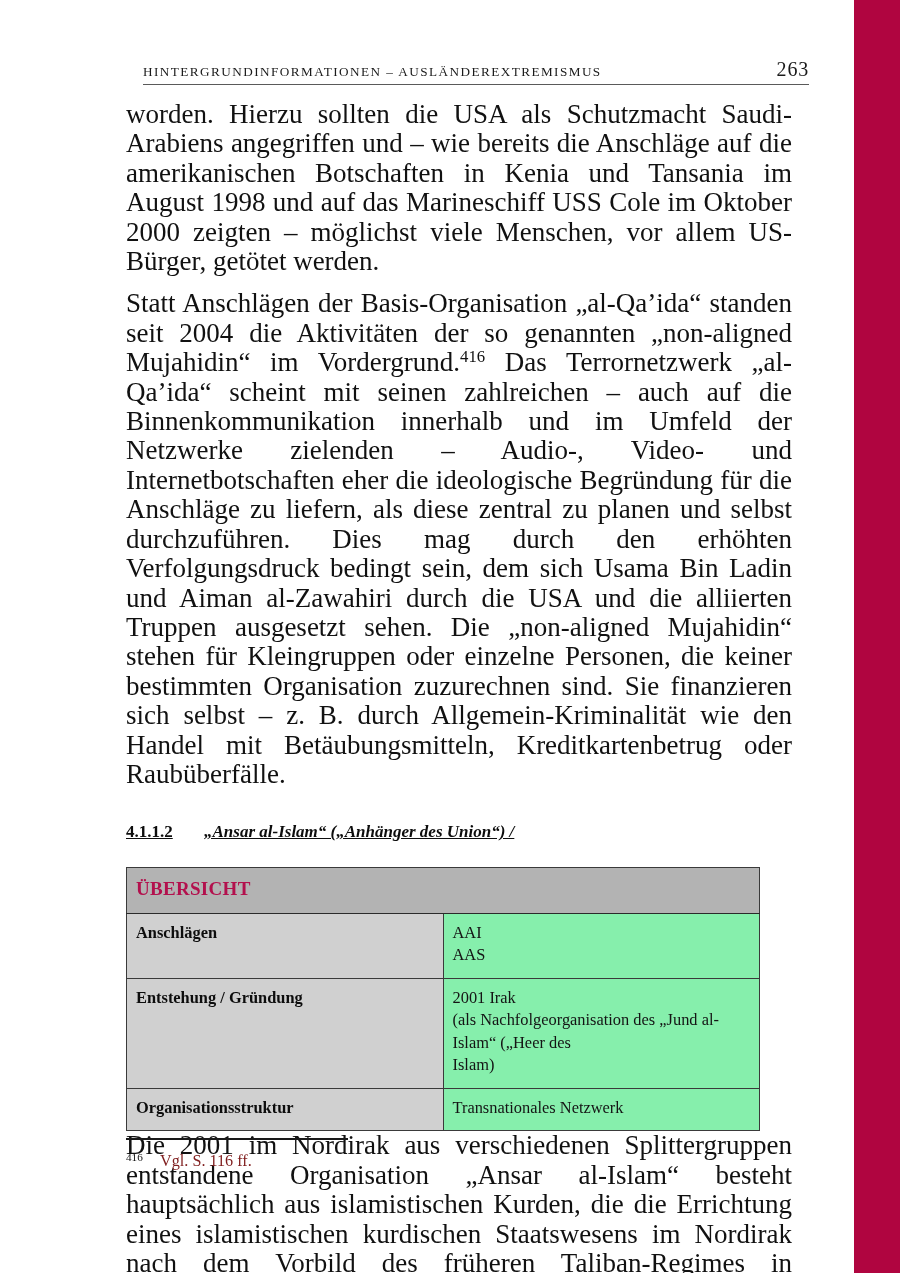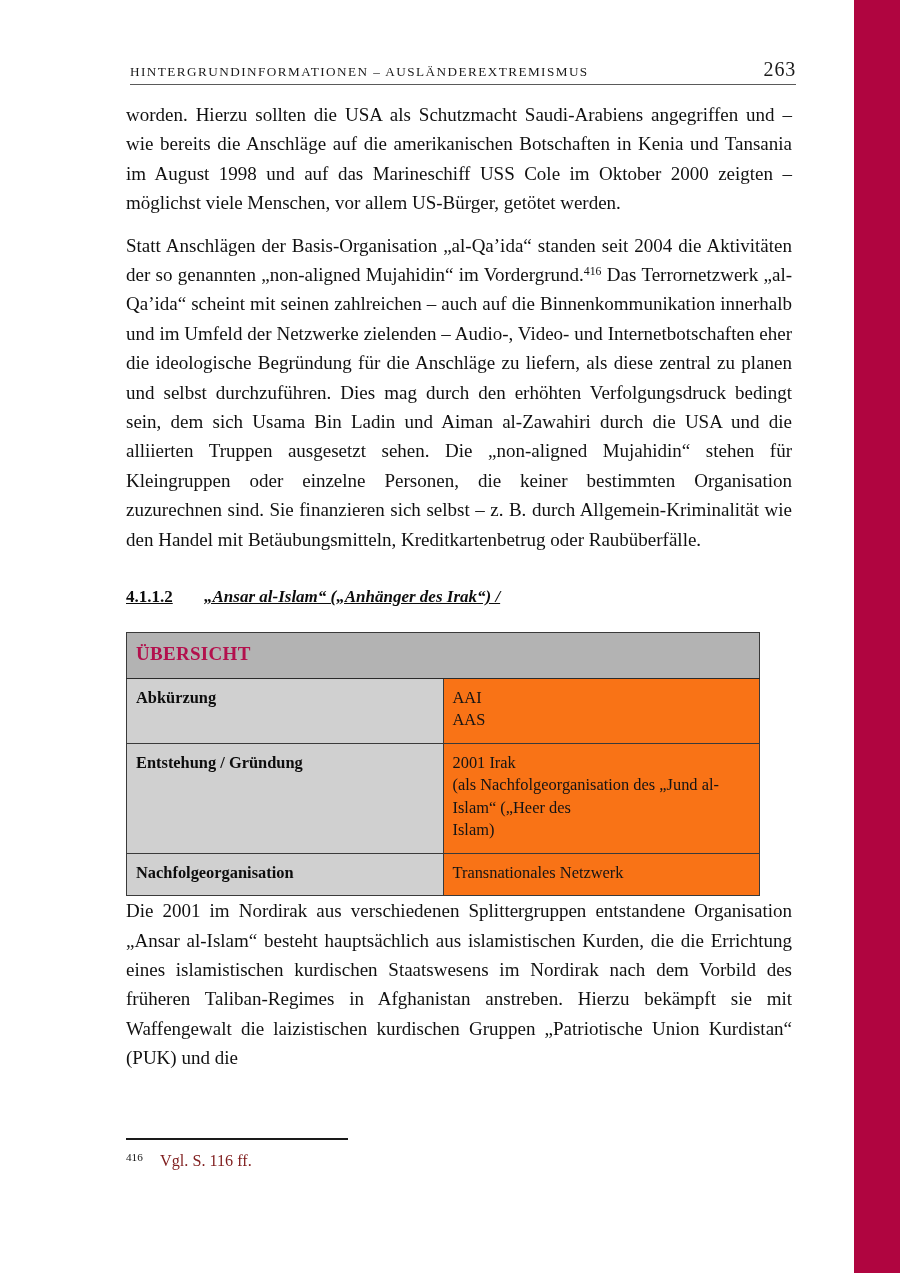--- a/index.html
+++ b/index.html
@@ -39,21 +39,21 @@
   .content {
     position: absolute;
     left: 126px;
     top: 0;
     width: 666px;
   }
 
   
   .running-head {
     position: absolute;
-    left: 4px;
+    left: 17px;
     top: 58px;
     width: 666px;
     display: flex;
     align-items: baseline;
     justify-content: space-between;
     border-bottom: 1.3px solid #5a5a5a;
     padding-bottom: 3px;
   }
   .running-head-title {
     font-size: 13.2px;
@@ -69,21 +69,21 @@
 
   
   .body-area {
     position: absolute;
     left: 0;
     top: 100px;
     width: 666px;
   }
   p.para {
     margin: 0 0 13px 0;
-    font-size: 19px;
+    font-size: 27px;
     line-height: 29.4px;
     text-align: justify;
     text-justify: inter-word;
     hyphens: manual;
     color: #111111;
   }
   p.para:last-child { margin-bottom: 0; }
 
   sup.fn-ref {
     font-size: 0.62em;
@@ -145,21 +145,21 @@
     letter-spacing: 0.3px;
   }
   .ov-label {
     width: 197px;
     background: #d0d0d0;
     font-weight: bold;
     color: #0d0d0d;
     font-size: 16.6px;
   }
   .ov-value {
-    background: #f97316;
+    background: #86efac;
     color: #141414;
   }
   .ov-value .line { display: block; }
 
   .after-table {
     margin-top: 24px;
   }
 
   
   .footnote-area {
@@ -211,51 +211,51 @@
 
       <p class="para">worden. Hierzu sollten die USA als Schutzmacht Saudi-Arabiens angegriffen und – wie bereits die Anschläge auf die amerikanischen Botschaften in Kenia und Tansania im August 1998 und auf das Marineschiff USS Cole im Oktober 2000 zeigten – möglichst viele Menschen, vor allem US-Bürger, getötet werden.</p>
 
       <p class="para">
         <span>Statt Anschlägen der Basis-Organisation „al-Qa’ida“ standen seit 2004 die Aktivitäten der so genannten „non-aligned Mujahidin“ im Vordergrund.</span><sup class="fn-ref">416</sup><span> Das Terrornetzwerk „al-Qa’ida“ scheint mit seinen zahlreichen – auch auf die Binnenkommunikation innerhalb und im Umfeld der Netzwerke zielenden – Audio-, Video- und Internetbotschaften eher die ideologische Begründung für die Anschläge zu liefern, als diese zentral zu planen und selbst durchzuführen. Dies mag durch den erhöhten Verfolgungsdruck bedingt sein, dem sich Usama Bin Ladin und Aiman al-Zawahiri durch die USA und die alliierten Truppen ausgesetzt sehen. Die „non-aligned Mujahidin“ stehen für Kleingruppen oder einzelne Personen, die keiner bestimmten Organisation zuzurechnen sind. Sie finanzieren sich selbst – z. B. durch Allgemein-Kriminalität wie den Handel mit Betäubungsmitteln, Kreditkartenbetrug oder Raubüberfälle.</span>
       </p>
 
       <div class="section-heading">
         <div class="section-number">4.1.1.2</div>
         <div class="section-title-lines">
-          <span>„Ansar al-Islam“ („Anhänger des Irak“) /</span>
+          <span>„Ansar al-Islam“ („Anhänger des Union“) /</span>
         </div>
       </div>
 
       <table class="overview-table">
         <tbody>
           <tr>
             <td class="ov-header-cell" colspan="2">
               <span class="ov-header-text">ÜBERSICHT</span>
             </td>
           </tr>
 
           <tr>
-            <td class="ov-label">Abkürzung</td>
+            <td class="ov-label">Anschlägen</td>
             <td class="ov-value">
               <span class="line">AAI</span>
               <span class="line">AAS</span>
             </td>
           </tr>
 
           <tr>
             <td class="ov-label">Entstehung / Gründung</td>
             <td class="ov-value">
               <span class="line">2001 Irak</span>
               <span class="line">(als Nachfolgeorganisation des „Jund al-Islam“ („Heer des</span>
               <span class="line">Islam)</span>
             </td>
           </tr>
 
           <tr>
-            <td class="ov-label">Nachfolgeorganisation</td>
+            <td class="ov-label">Organisationsstruktur</td>
             <td class="ov-value">
               <span class="line">Transnationales Netzwerk</span>
             </td>
           </tr>
         </tbody>
       </table>
 
       <p class="para after-table">Die 2001 im Nordirak aus verschiedenen Splittergruppen entstandene Organisation „Ansar al-Islam“ besteht hauptsächlich aus islamistischen Kurden, die die Errichtung eines islamistischen kurdischen Staatswesens im Nordirak nach dem Vorbild des früheren Taliban-Regimes in Afghanistan anstreben. Hierzu bekämpft sie mit Waffengewalt die laizistischen kurdischen Gruppen „Patriotische Union Kurdistan“ (PUK) und die</p>
 
     </div>

